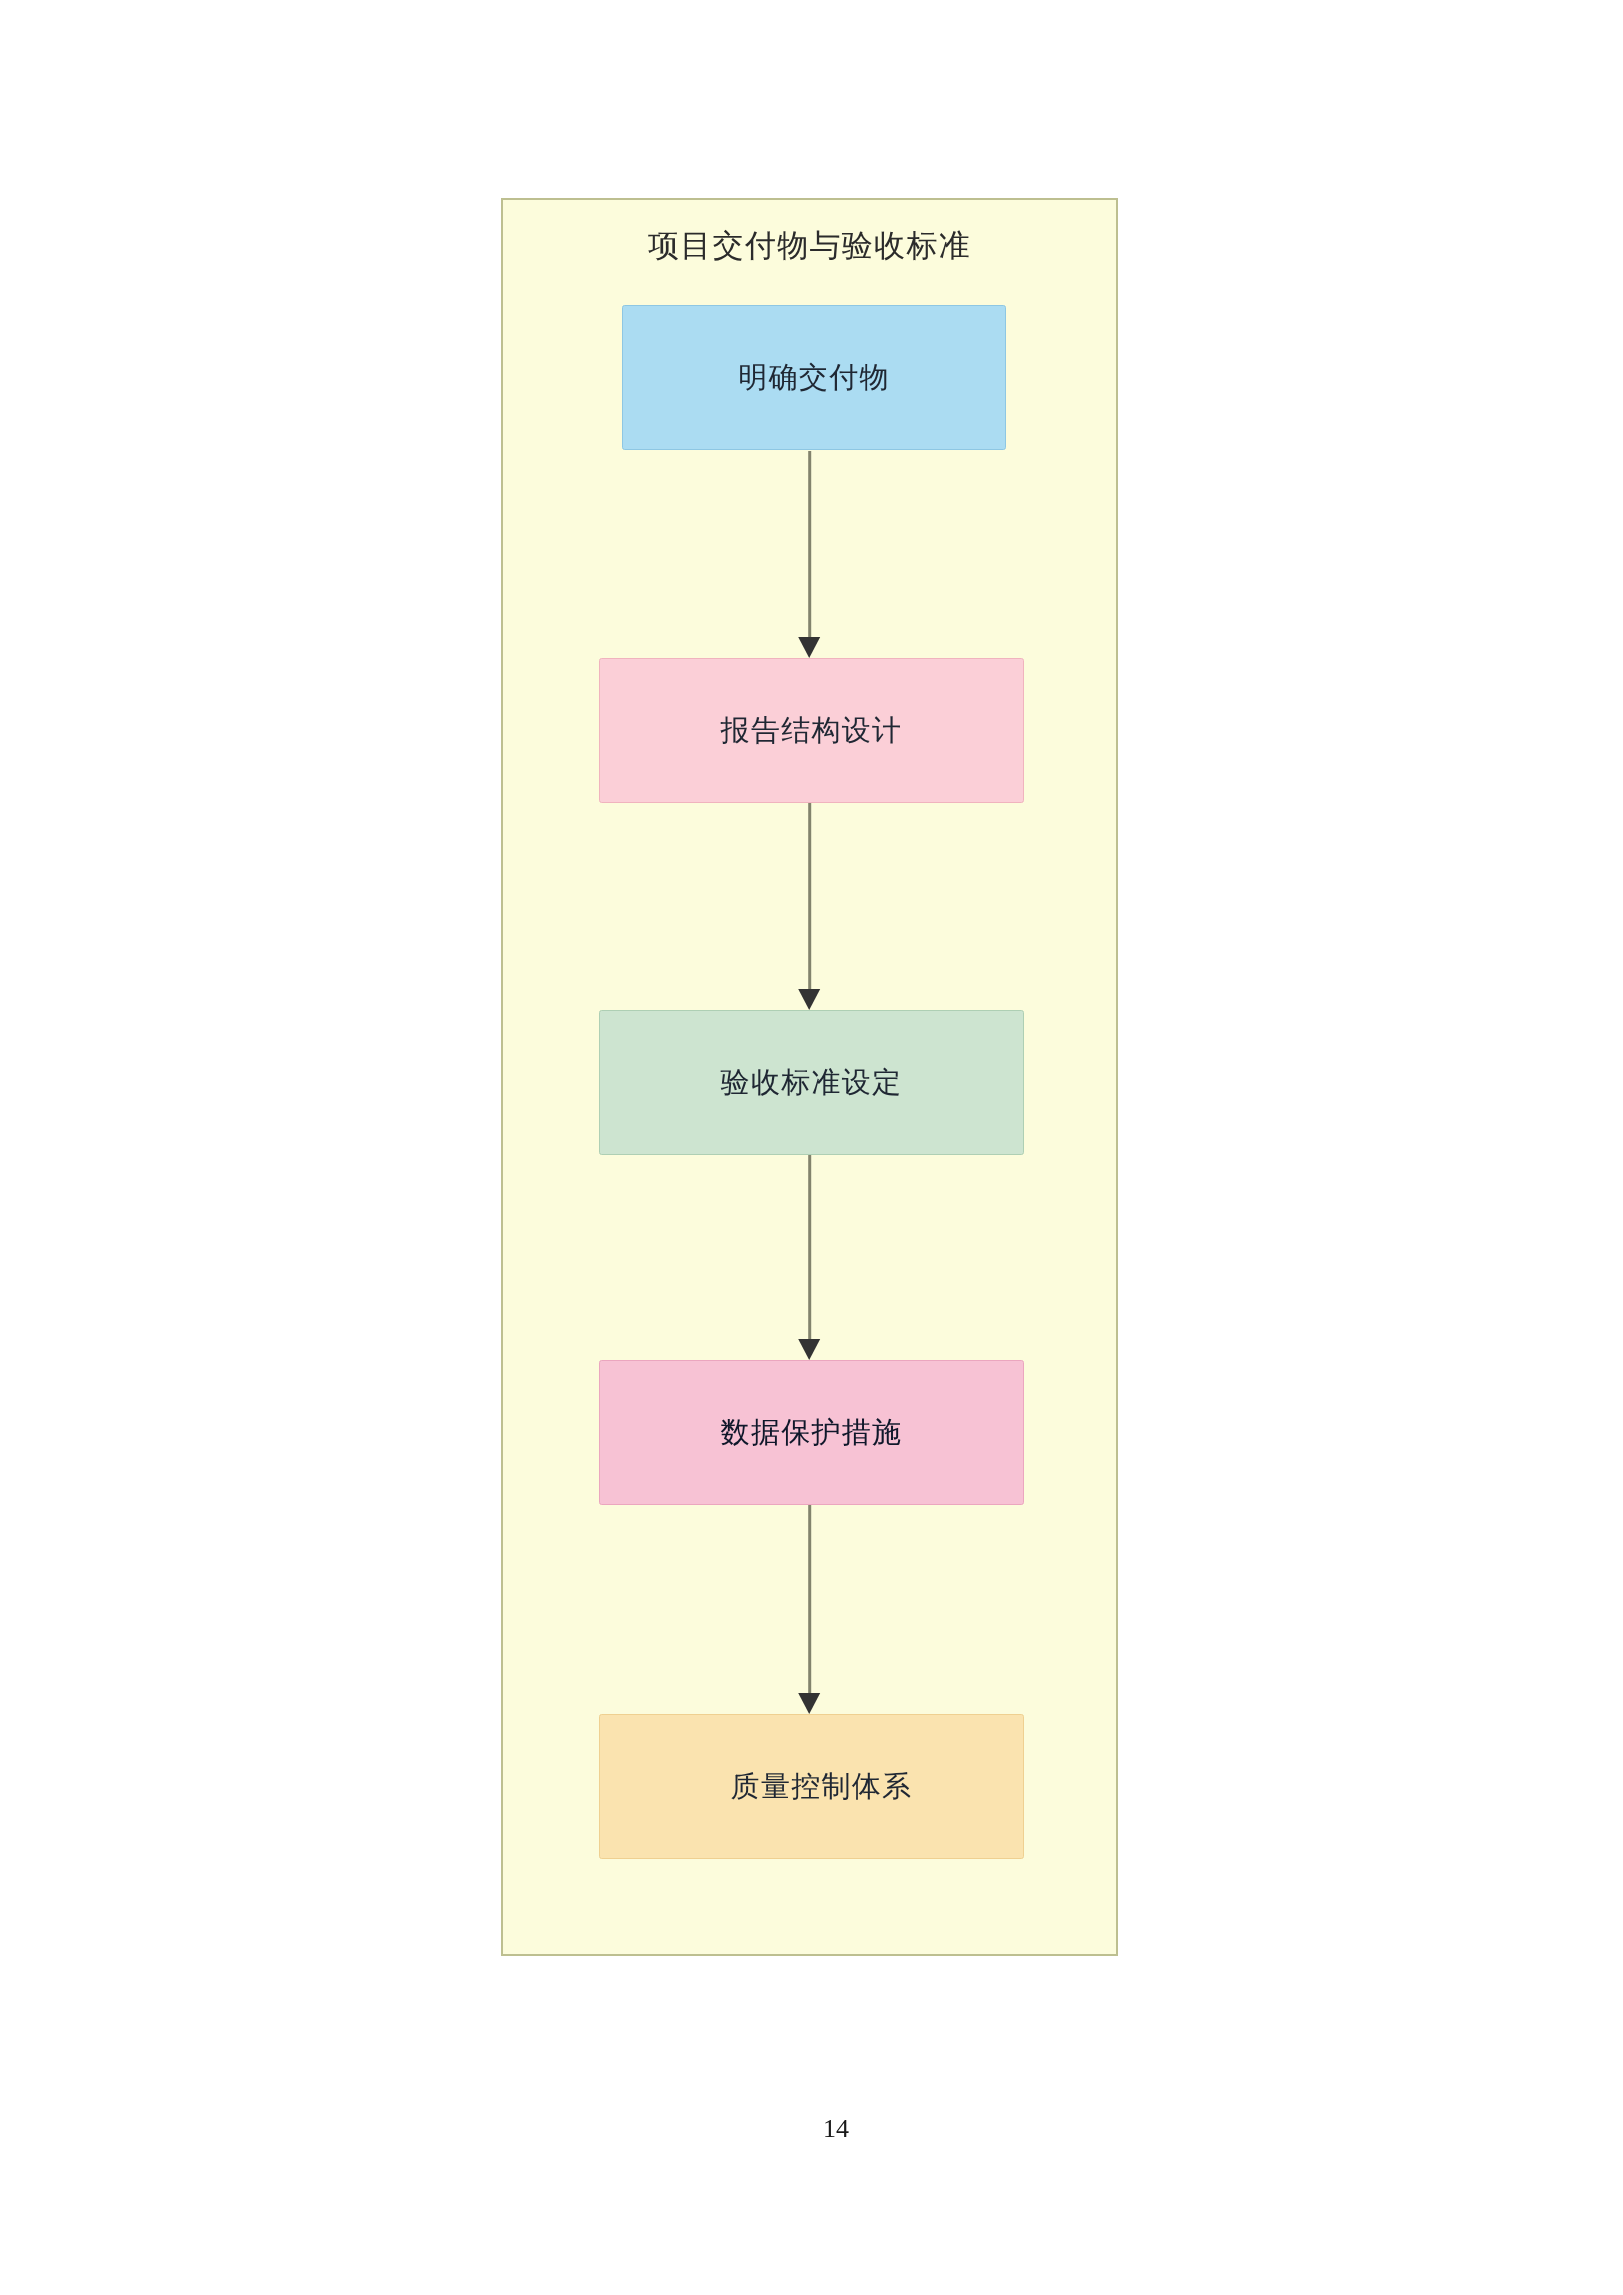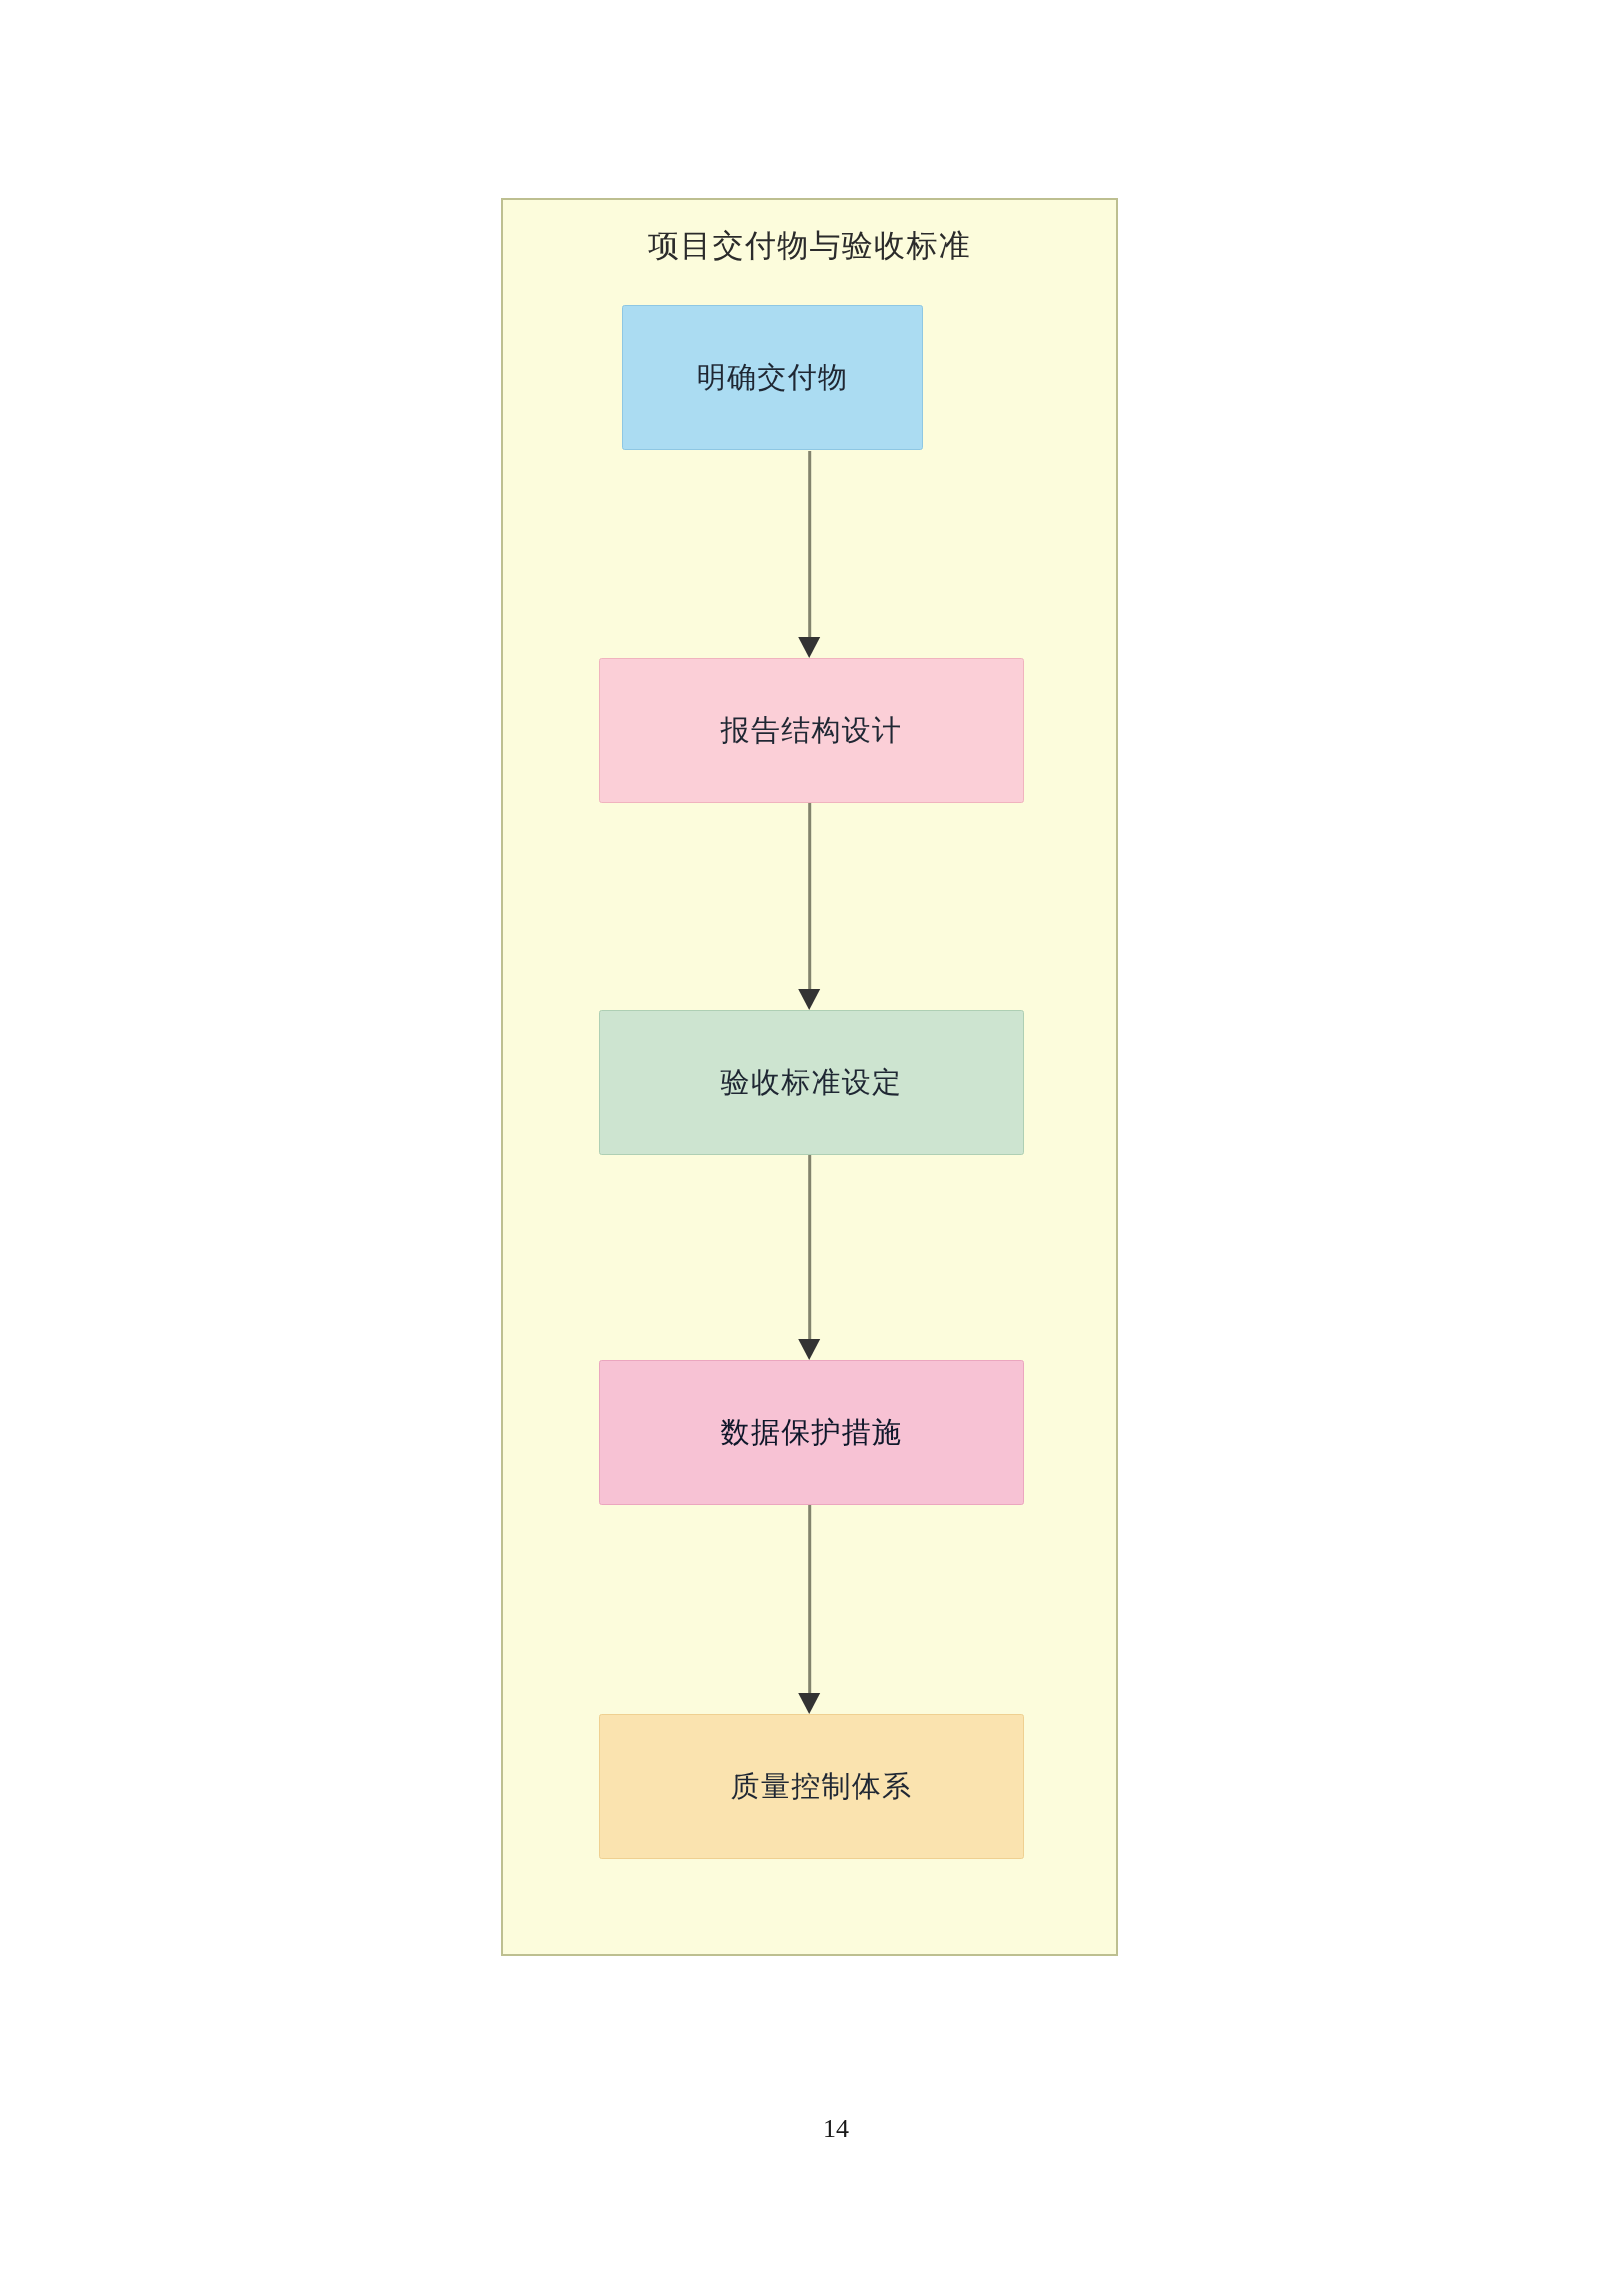--- a/index.html
+++ b/index.html
@@ -38,21 +38,21 @@
     position: absolute;
     border: 1.3px solid;
     border-radius: 2.6px;
     box-sizing: border-box;
     display: flex;
     align-items: center;
     justify-content: center;
     font-size: 29px;
     letter-spacing: 1.3px;
   }
-  .node-1 { left: 119px; top: 105px;  width: 301px; height: 145px; }
+  .node-1 { left: 119px; top: 105px;  width: 384px; height: 145px; }
   .node-2 { left: 96px; top: 458px;  width: 425px; height: 145px; }
   .node-3 { left: 96px; top: 810px; width: 425px; height: 145px; }
   .node-4 { left: 96px; top: 1160px; width: 425px; height: 145px; }
   .node-5 { left: 96px; top: 1514px; width: 425px; height: 145px; padding-left: 20px; }
   .flow-arrow {
     position: absolute;
     left: 50%;
     transform: translateX(-50%);
     width: 23.6px;
     display: flex;

